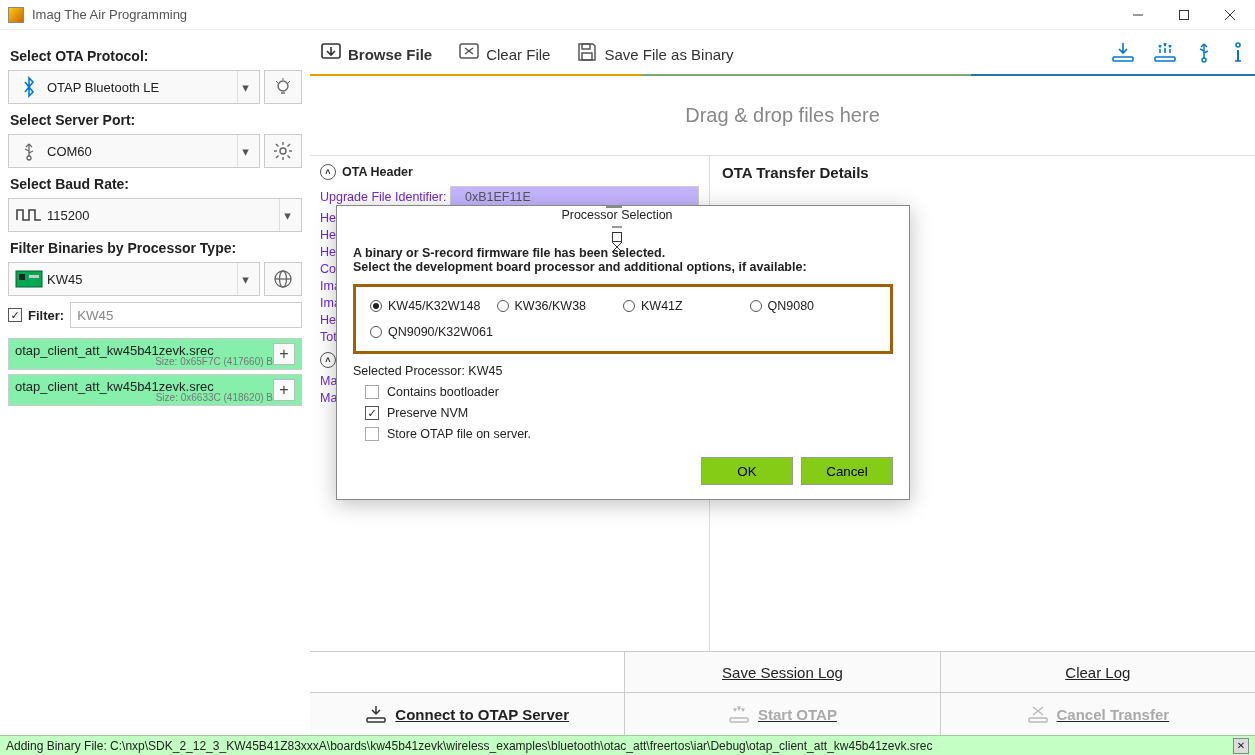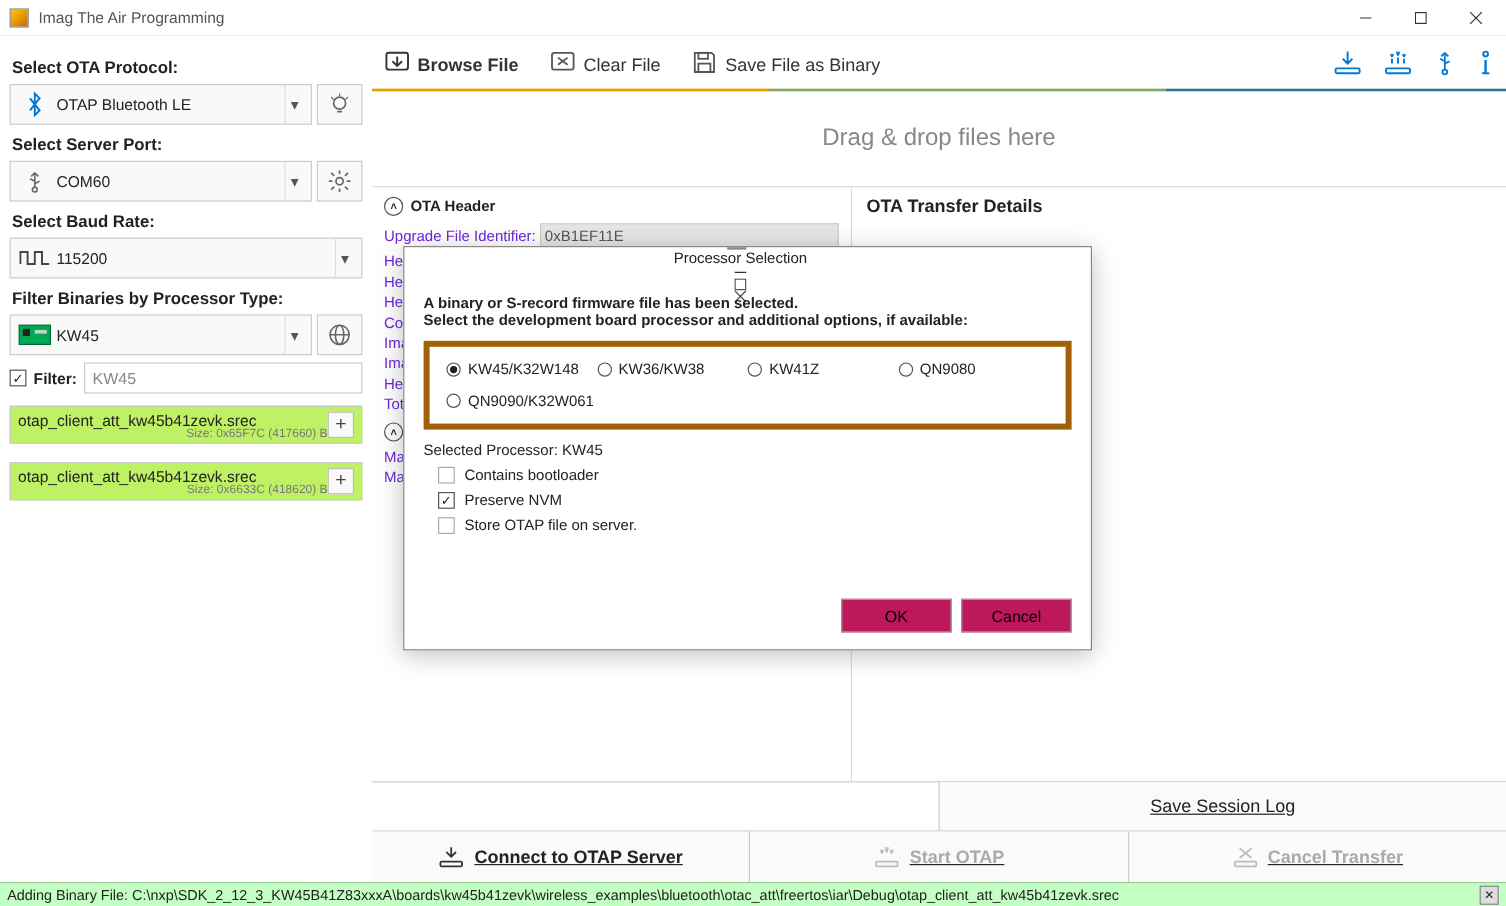--- a/index.html
+++ b/index.html
@@ -20,42 +20,42 @@
 .dropdown { flex: 1; display: flex; align-items: center; border: 1px solid #ccc; background: #f9f9f9; height: 34px; padding: 0 6px; }
 .dropdown .dd-icon { width: 28px; display:flex; align-items:center; justify-content:center; color:#0078d4; }
 .dropdown .dd-text { flex:1; padding-left:4px; }
 .dropdown .dd-caret { width:16px; border-left:1px solid #ddd; height:100%; display:flex; align-items:center; justify-content:center; color:#555; }
 .icon-btn { width: 38px; height: 34px; border:1px solid #ccc; background:#f9f9f9; display:flex; align-items:center; justify-content:center; color:#555; }
 
 .filter-row { display:flex; align-items:center; gap:6px; margin: 6px 0 10px; }
 .filter-row input[type="text"] { flex:1; height:26px; border:1px solid #ccc; padding:0 6px; color:#888; }
 .checkbox { width:14px; height:14px; border:1px solid #555; display:inline-flex; align-items:center; justify-content:center; font-size:11px; }
 
-.bin-item { border:1px solid #ccc; background:#bef264; padding:4px 6px; margin-bottom:15px; position:relative; display:flex; align-items:flex-start; }
+.bin-item { border:1px solid #ccc; background:#86efac; padding:4px 6px; margin-bottom:4px; position:relative; display:flex; align-items:flex-start; }
 .bin-item .bin-name { font-size:13px; }
 .bin-item .bin-size { font-size:10px; color:#777; position:absolute; bottom:2px; right:28px; }
 .bin-item .bin-add { width:22px; height:22px; border:1px solid #bbb; background:#fafafa; display:flex; align-items:center; justify-content:center; font-size:16px; color:#444; margin-left:auto; }
 
 
 .content { flex:1; display:flex; flex-direction:column; }
 .toolbar { height:46px; border-bottom:2px solid #e5a000; display:flex; align-items:center; padding:0 10px; gap:26px; position:relative;}
 .toolbar-border { position:absolute; bottom:-2px; left:0; right:0; height:2px; background:linear-gradient(to right, #e5a000 0 35%, #7a7 35% 70%, #27a 70% 100%);}
 .tool-item { display:flex; align-items:flex-end; gap:6px; font-size:15px; color:#333; }
 .tool-item.active { font-weight:700; }
 .tool-icons-right { margin-left:auto; display:flex; gap:18px; color:#0078d4; font-size:18px; }
 
 .dropzone { text-align:center; color:#888; padding:28px 0; font-size:20px; }
 
 .split { display:flex; flex:1; border-top:1px solid #ddd; min-height:0;}
 .left-panel { width:400px; border-right:1px solid #ddd; padding:8px 10px; font-size:12.5px; }
 .left-panel .group-hdr { display:flex; align-items:center; gap:6px; font-weight:600; margin-bottom:6px; }
 .circle-caret { width:16px; height:16px; border:1.5px solid #555; border-radius:50%; display:inline-flex; align-items:center; justify-content:center; font-size:9px; }
 .field-row { display:flex; align-items:center; margin:3px 0; }
 .field-row .lbl { width:130px; color:#6d28d9; }
-.field-row .val { flex:1; border:1px solid #ccc; background:#e5e5e5; height:22px; padding:0 3px; color:#555; display:flex; align-items:center;}
+.field-row .val { flex:1; border:1px solid #ccc; background:#c4b5fd; height:22px; padding:0 14px; color:#555; display:flex; align-items:center;}
 
 .right-panel { flex:1; padding:8px 12px; }
 .right-panel .hdr { font-weight:700; font-size:15px; margin-bottom:6px; }
 
 .bottom-buttons { display:flex; border-top:1px solid #ccc;text-decoration:underline; }
 .bottom-buttons .bb { flex:1; height:40px; display:flex; align-items:center; justify-content:center; gap:8px; border-left:1px solid #ccc; background:#fafafa; font-size:15px; }
 .bottom-buttons .bb:first-child{border-left:none;}
 .bottom-buttons.row2 .bb { height:42px; font-weight:600; }
 .bb.disabled { color:#aaa; }
 
@@ -63,27 +63,27 @@
 .statusbar { height:20px; background:#c4ffc4; display:flex; align-items:center; padding:0 6px; font-size:12px; color:#222; border-top:1px solid #9c9; }
 .statusbar .closebox { margin-left:auto; width:16px; height:16px; border:1px solid #888; background:#ddd; display:flex; align-items:center; justify-content:center; font-size:10px; }
 
 
 .dialog { position:absolute; left:336px; top:205px; width:574px; background:#fff; border:1px solid #888; box-shadow:0 4px 20px rgba(0,0,0,0.25); }
 .dialog .dlg-title { height:30px; display:flex; align-items:center; padding:0 20px 0 8px;flex-direction:column; }
 .dialog .dlg-title .dlg-icon { width:16px; height:16px; background:linear-gradient(135deg,#ffcc00,#cc6600); border:1px solid #888; margin-right:6px;}
 .dialog .dlg-title .dlg-txt { flex:1; font-size:12.5px; }
 .dialog .dlg-title .dlg-btn { width:40px; height:28px; display:flex; align-items:center; justify-content:center; }
 .dialog .dlg-body { padding:10px 16px 14px; font-size:12.5px; }
-.dialog .radio-group { border:5px solid #a16207; padding:12px 14px; margin:10px 0; display:grid; grid-template-columns: repeat(4,1fr); row-gap:12px; }
+.dialog .radio-group { border:3px solid #a16207; padding:12px 14px; margin:10px 0; display:grid; grid-template-columns: repeat(4,1fr); row-gap:12px; }
 .radio-item { display:flex; align-items:center; gap:6px; }
 .radio { width:12px; height:12px; border:1px solid #555; border-radius:50%; display:inline-flex; align-items:center; justify-content:center; }
 .radio.checked::after { content:""; width:6px; height:6px; background:#222; border-radius:50%; }
 .cb-row { display:flex; align-items:center; gap:8px; margin:7px 12px; }
 .dlg-buttons { display:flex; justify-content:flex-end; gap:8px; margin-top:16px; }
-.dlg-buttons button { width:92px; height:28px; border:1px solid #999; background:#be185d;margin-top:38px; }
+.dlg-buttons button { width:92px; height:28px; border:1px solid #999; background:#84cc16; }
 
 svg { display:block; }
 </style>
 </head>
 <body>
 
 <div class="titlebar">
   <div class="app-icon"></div>
   <div class="title">Imag The Air Programming</div>
   <div class="winbtn">
@@ -322,20 +322,21 @@
           </div>
       </div>
       <div class="right-panel">
         <div class="hdr">OTA Transfer Details</div>
       </div>
     </div>
 
     <div class="bottom-buttons">
       <div class="bb" style="visibility:hidden"></div>
       <div class="bb">Save Session Log</div>
+      <div class="bb">Clear Log</div>
     </div>
     <div class="bottom-buttons row2">
       <div class="bb">
         <svg width="22" height="20">
             <rect x="2" y="14" width="18" height="4" rx="1" fill="none" stroke="#333" stroke-width="1.5"></rect>
             <path d="M11 2 L11 10 M7 6 L11 10 L15 6" fill="none" stroke="#333" stroke-width="1.5"></path>
           </svg>
         <span>Connect to OTAP Server</span>
       </div>
       <div class="bb disabled">

